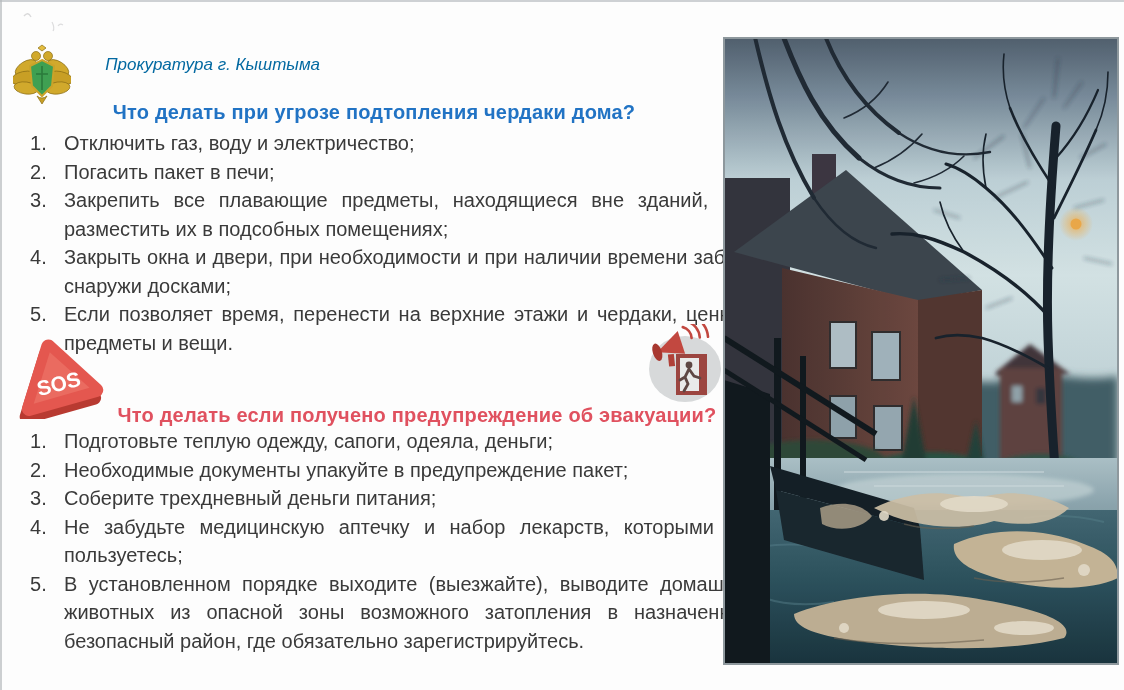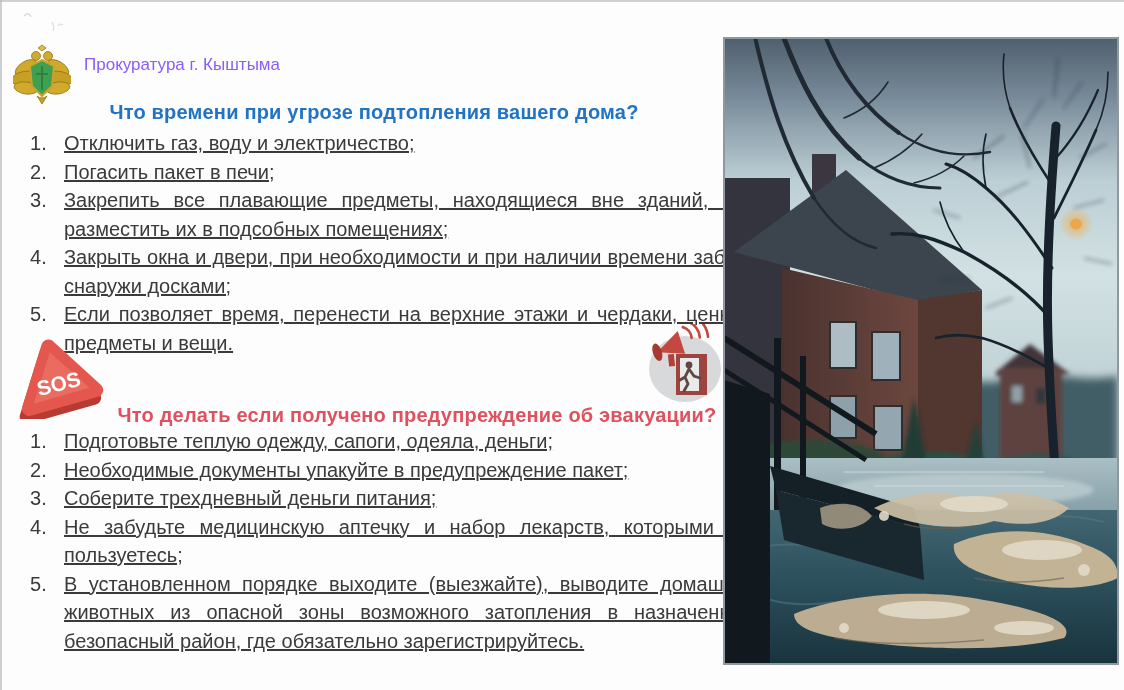--- a/index.html
+++ b/index.html
@@ -5,32 +5,32 @@
   html,body{margin:0;padding:0;}
   .page{
     position:relative; width:1124px; height:690px; overflow:hidden;
     background:#fdfdfd; font-family:"Liberation Sans","DejaVu Sans",sans-serif;
   }
   .scan-top-line{position:absolute;left:0;top:0;width:1124px;height:2px;background:#a8adb2;opacity:.55;}
   .scan-left-line{position:absolute;left:0;top:0;width:2px;height:690px;background:#b6babd;opacity:.7;}
   .pencil-marks{position:absolute;left:18px;top:8px;opacity:.55;}
   .emblem{position:absolute;left:13px;top:44px;}
   .org-block{
-    position:absolute;left:84px;top:53px;width:236px;text-align:left;
-    font-size:17px;line-height:24px;color:#8b5cf6;
+    position:absolute;left:84px;top:53px;width:236px;text-align:right;
+    font-size:17px;line-height:24px;color:#0369a1;font-style:italic;
   }
   .title{position:absolute;font-weight:bold;font-size:20px;text-align:center;letter-spacing:.2px;}
   .title-flood{left:24px;top:101px;width:700px;color:#2173c4;}
   .title-evac{left:64px;top:381px;width:706px;color:#e0515f;margin-top:23px;}
   ol.steps{
     position:absolute;margin:0;list-style:none;counter-reset:n;
     width:696px;left:28px;padding:0 0 0 36px;
     font-size:20px;line-height:28.5px;color:#3a3a3a;
   }
-  ol.steps li{counter-increment:n;position:relative;text-align:justify;padding-right:4px;text-decoration:underline;}
+  ol.steps li{counter-increment:n;position:relative;text-align:justify;padding-right:4px;}
   ol.steps li::before{
     content:counter(n) ".";position:absolute;left:-34px;top:0;width:30px;text-align:left;
   }
   .list-flood{top:129px;}
   .list-evac{top:427px;}
   .sos-badge{position:absolute;left:6px;top:331px;}
   .evac-icon{position:absolute;left:644px;top:324px;}
   .photo{
     position:absolute;left:723px;top:37px;width:396px;height:628px;
     border:1px solid #8e999f;box-sizing:border-box;filter:saturate(.92) contrast(.97);
@@ -64,21 +64,21 @@
       <path d="M24,52 L29,60 L34,52 Q29,56 24,52 Z" fill="#c89f25"></path>
     </g>
     <path d="M29,16 L41,22 L39,42 L29,52 L19,42 L17,22 Z" fill="#3fa052" stroke="#caa32a" stroke-width="2"></path>
     <path d="M29,22 v24 M23,30 h12" stroke="#2b7a3b" stroke-width="1.6" fill="none"></path>
   </svg>
 
   <div class="org-block">
     <div>Прокуратура г. Кыштыма</div>
   </div>
 
-  <div class="title title-flood">Что времени при угрозе подтопления вашего дома?</div>
+  <div class="title title-flood">Что делать при угрозе подтопления чердаки дома?</div>
 
   <ol class="steps list-flood">
     <li>Отключить газ, воду и электричество;</li>
     <li>Погасить пакет в печи;</li>
     <li>Закрепить все плавающие предметы, находящиеся вне зданий, или разместить их в подсобных помещениях;</li>
     <li>Закрыть окна и двери, при необходимости и при наличии времени забить снаружи досками;</li>
     <li>Если позволяет время, перенести на верхние этажи и чердаки, ценные предметы и вещи.</li>
   </ol>
 
   <svg class="sos-badge" width="104" height="88" viewBox="0 0 104 88">

